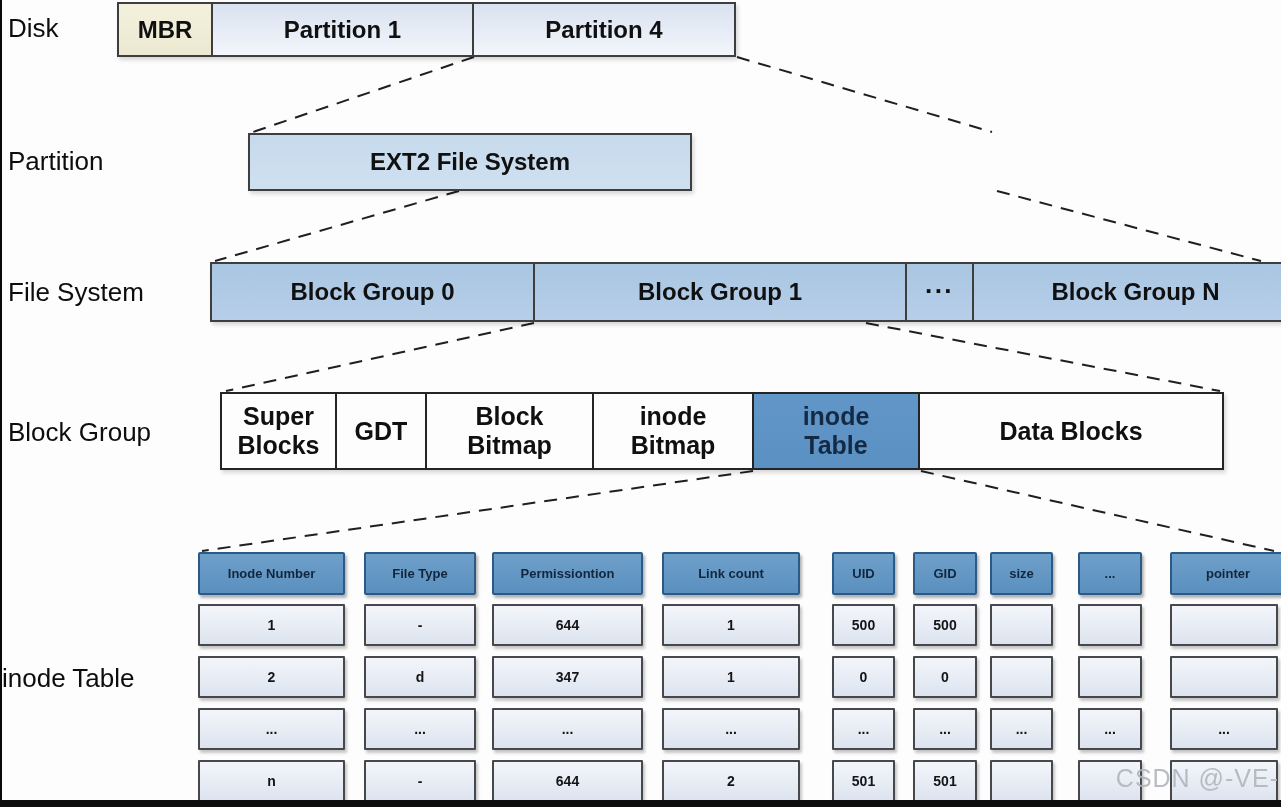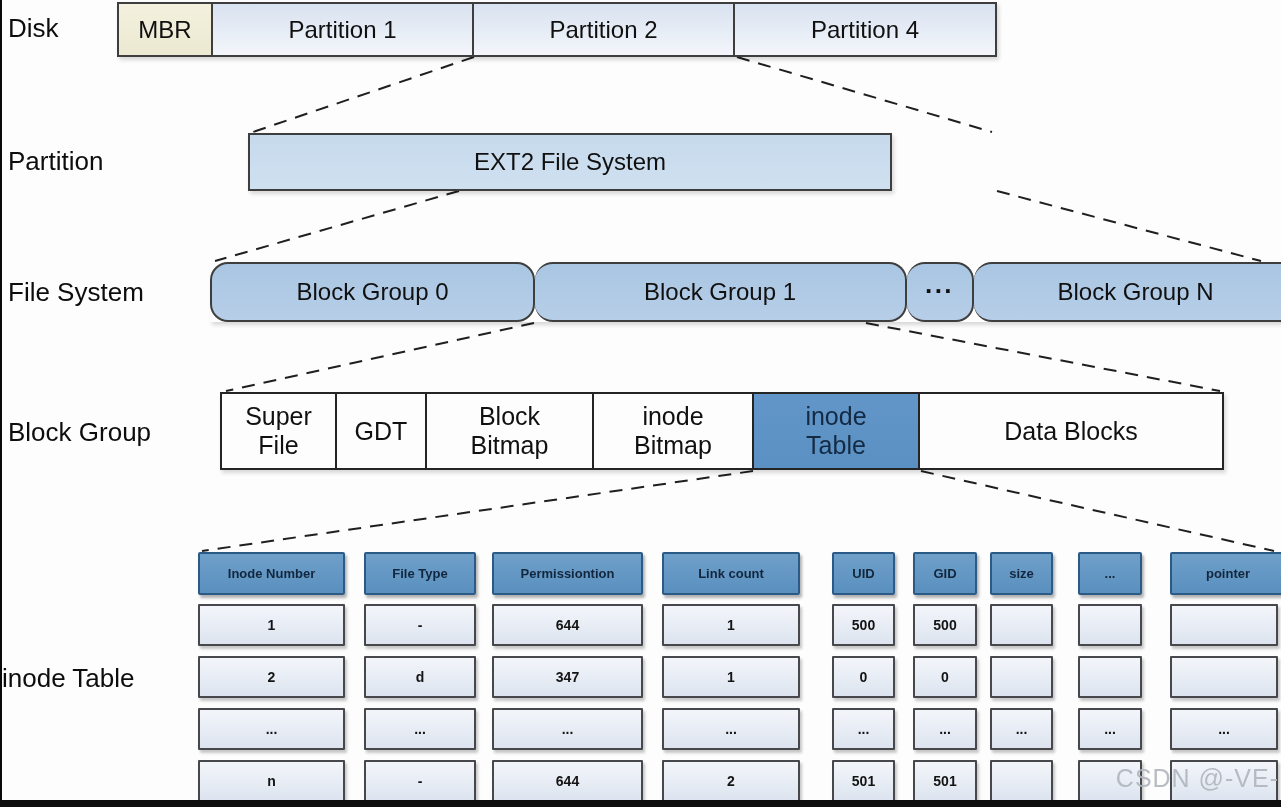--- a/index.html
+++ b/index.html
@@ -2,27 +2,27 @@
 <html style="--mbr_fill: #f1eedc; --partition_fill_top: #d9e2f0; --partition_fill_bottom: #f3f6fb; --boot_fill: #dde3ee; --ext2_fill: #c6daec; --blockgroup_fill: #a9c6e2; --white_cell_fill: #fdfdfe; --highlight_fill: #5b90c3; --header_fill: #5a8fbe; --data_cell_fill: #dde4ef; --line_color: #1f1f1f;"><head>
 <meta charset="utf-8">
 <style>
   html,body{margin:0;padding:0;background:#ffffff;}
   body{font-family:"Liberation Sans", sans-serif;}
   .stage{position:relative;width:1281px;height:807px;background:#fdfdfd;overflow:hidden;}
   .connectors{position:absolute;left:0;top:0;pointer-events:none;}
   .rowlabel{position:absolute;font-size:26px;color:#0d0d0d;white-space:nowrap;}
   .bar{position:absolute;display:flex;box-shadow:2px 3px 4px rgba(0,0,0,.15);}
   .box{flex:0 0 auto;box-sizing:border-box;display:flex;align-items:center;justify-content:center;
-       border:2px solid #3e3e3e;font-size:24px;color:#101010;white-space:pre-line;text-align:center;line-height:1.15;}
+       border:2px solid #3e3e3e;font-size:24px;color:#101010;white-space:pre-line;text-align:center;line-height:1.15;font-weight:bold;}
   .box + .box{border-left:none;}
   .mbr{background:linear-gradient(180deg,#f3f0dd,#ece9d2);}
   .part{background:linear-gradient(180deg,var(--partition_fill_top,#d9e2f0),var(--partition_fill_bottom,#f3f6fb));}
   .boot{background:linear-gradient(180deg,#dae1ee,#e8edf6);}
   .ext2{background:linear-gradient(180deg,var(--ext2_fill,#c6daec),#cfe0f0);}
-  .bg{background:linear-gradient(180deg,var(--blockgroup_fill,#a9c6e2),#b7cee8);border-radius:18px;}
+  .bg{background:linear-gradient(180deg,var(--blockgroup_fill,#a9c6e2),#b7cee8);}
   .wcell{background:var(--white_cell_fill,#fdfdfe);border-color:#242424;}
   .hl{background:linear-gradient(180deg,#6296c8,var(--highlight_fill,#5b90c3));color:#142a44;border-color:#242424;}
   .bg25{font-size:25px;}
   .dots{font-weight:bold;font-size:26px;letter-spacing:1px;}
   .ith{position:absolute;box-sizing:border-box;background:linear-gradient(180deg,#6fa0ca,var(--header_fill,#5a8fbe));
        border:2px solid #2c5a86;border-radius:2px;color:#12273d;font-weight:bold;font-size:13px;
        display:flex;align-items:center;justify-content:center;box-shadow:2px 3px 3px rgba(0,0,0,.3);}
   .itc{position:absolute;box-sizing:border-box;background:linear-gradient(180deg,#f3f5fa,var(--data_cell_fill,#dde4ef));
        border:2px solid #46484c;border-radius:1px;color:#141414;font-weight:bold;font-size:14px;
        display:flex;align-items:center;justify-content:center;box-shadow:2px 3px 3px rgba(0,0,0,.22);}
@@ -45,41 +45,40 @@
       <line x1="866" y1="323" x2="1220" y2="391"></line>
       <line x1="753" y1="471" x2="202" y2="551"></line>
       <line x1="921" y1="471" x2="1274" y2="551"></line>
     </g>
   </svg>
 
   <div class="rowlabel" style="left:8px;top:13px">Disk</div>
   <div class="bar" style="left:117px;top:2px;height:55px">
     <div class="box mbr" style="width:96px">MBR</div>
     <div class="box part" style="width:261px">Partition 1</div>
-    <div class="box part" style="width:261px">Partition 2</div>
     <div class="box part" style="width:262px">Partition 4</div>
   </div>
 
   <div class="rowlabel" style="left:8px;top:146px">Partition</div>
   <div class="bar" style="left:248px;top:133px;height:58px">
-    <div class="box ext2" style="width:644px">EXT2 File System</div>
+    <div class="box ext2" style="width:444px">EXT2 File System</div>
   </div>
 
   <div class="rowlabel" style="left:8px;top:277px">File System</div>
   <div class="bar" style="left:210px;top:262px;height:60px">
     <div class="box bg" style="width:325px">Block Group 0</div>
     <div class="box bg" style="width:372px">Block Group 1</div>
     <div class="box bg dots" style="width:67px">···</div>
     <div class="box bg" style="width:325px">Block Group N</div>
   </div>
 
   <div class="rowlabel" style="left:8px;top:417px">Block Group</div>
   <div class="bar" style="left:220px;top:392px;height:78px">
     <div class="box wcell bg25" style="width:117px">Super
-File</div>
+Blocks</div>
     <div class="box wcell bg25" style="width:90px">GDT</div>
     <div class="box wcell bg25" style="width:167px">Block
 Bitmap</div>
     <div class="box wcell bg25" style="width:160px">inode
 Bitmap</div>
     <div class="box hl bg25" style="width:166px">inode
 Table</div>
     <div class="box wcell bg25" style="width:304px">Data Blocks</div>
   </div>
 

